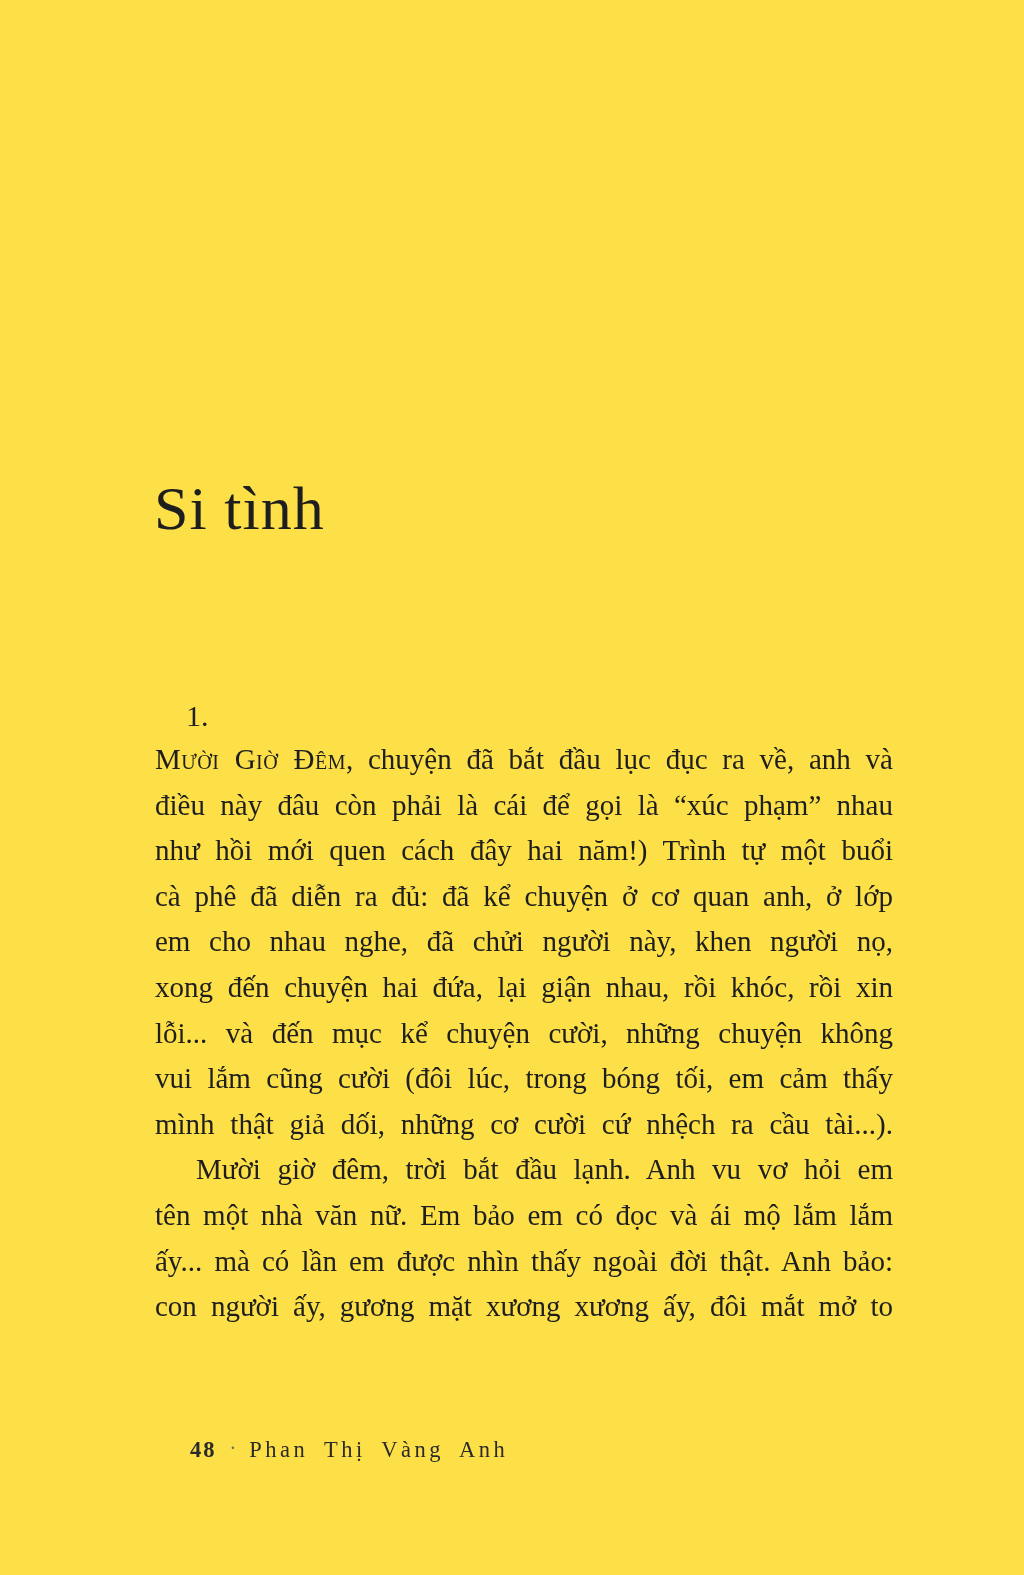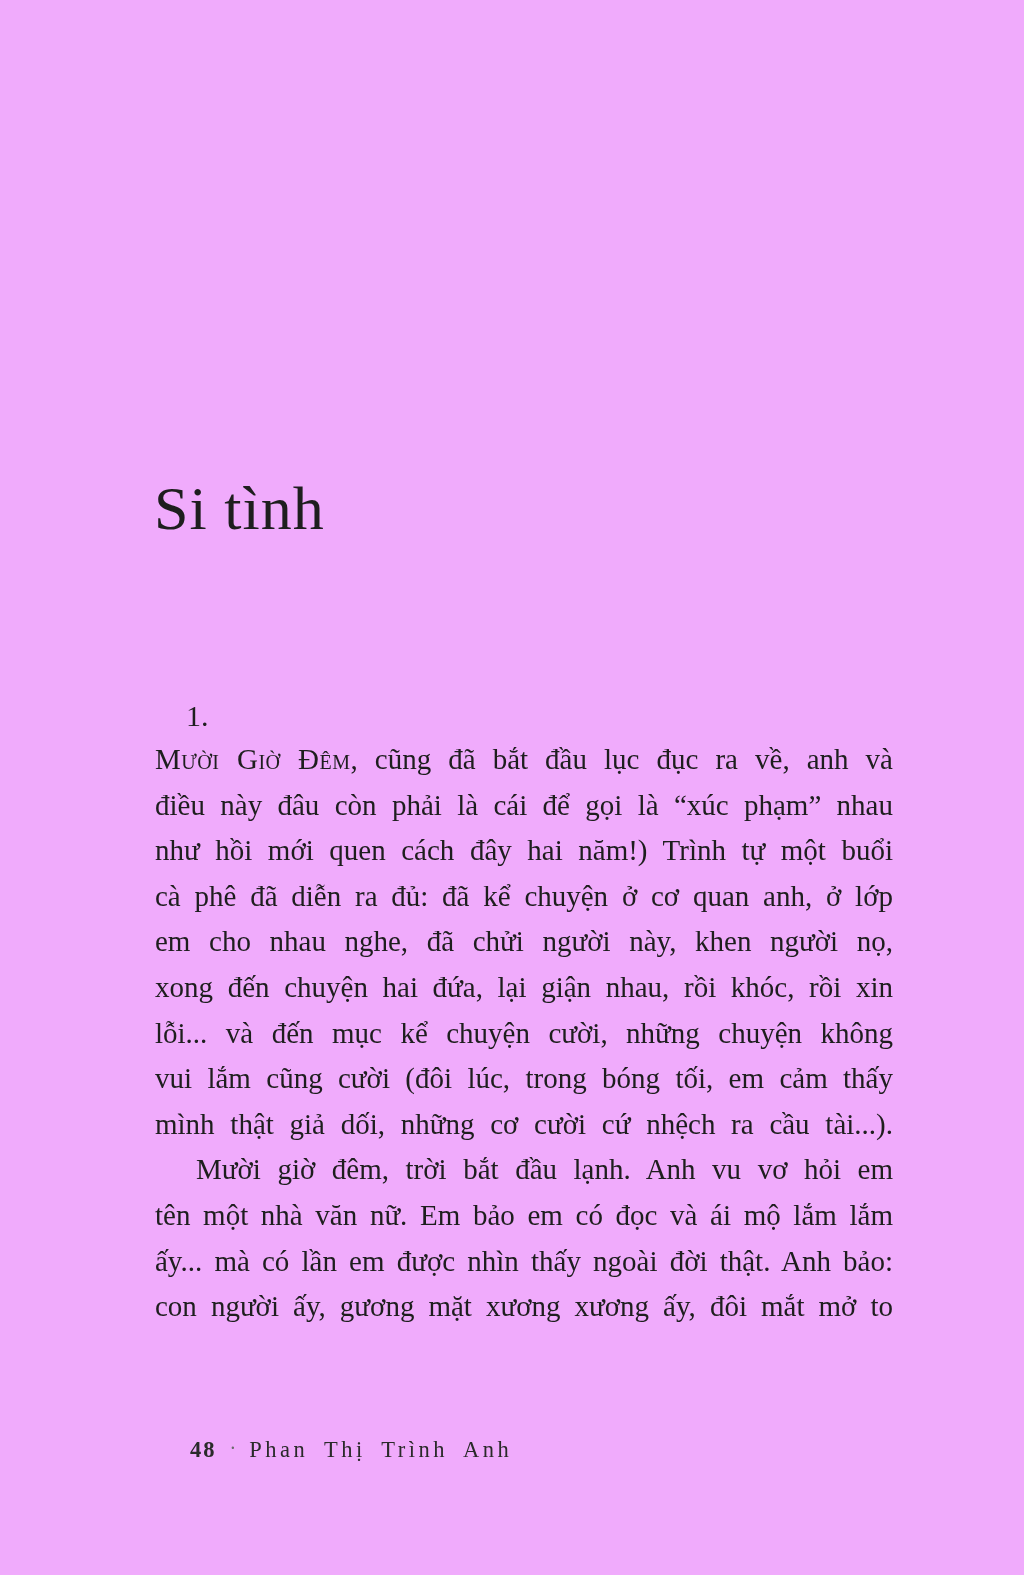--- a/index.html
+++ b/index.html
@@ -4,21 +4,21 @@
 <style>
   html, body {
     margin: 0;
     padding: 0;
     background: #ffffff;
   }
   .page {
     position: relative;
     width: 1024px;
     height: 1575px;
-    background: #f0abfc;
+    background: #fde047;
     font-family: "Liberation Serif", "DejaVu Serif", serif;
     color: #1e1e1e;
     overflow: hidden;
   }
   .chapter-title {
     position: absolute;
     left: 154px;
     top: 474px;
     margin: 0;
     font-size: 62px;
@@ -84,35 +84,35 @@
 <body>
 
 <div class="page">
 
   <h1 class="chapter-title">Si tình</h1>
 
   <div class="section-number">1.</div>
 
   <div class="body-text">
 
-    <div class="line"><span class="smallcaps">Mười Giờ Đêm</span><span>, cũng đã bắt đầu lục đục ra về, anh và</span></div>
+    <div class="line"><span class="smallcaps">Mười Giờ Đêm</span><span>, chuyện đã bắt đầu lục đục ra về, anh và</span></div>
 
     <div class="line">điều này đâu còn phải là cái để gọi là “xúc phạm” nhau</div>
     <div class="line">như hồi mới quen cách đây hai năm!) Trình tự một buổi</div>
     <div class="line">cà phê đã diễn ra đủ: đã kể chuyện ở cơ quan anh, ở lớp</div>
     <div class="line">em cho nhau nghe, đã chửi người này, khen người nọ,</div>
     <div class="line">xong đến chuyện hai đứa, lại giận nhau, rồi khóc, rồi xin</div>
     <div class="line">lỗi... và đến mục kể chuyện cười, những chuyện không</div>
     <div class="line">vui lắm cũng cười (đôi lúc, trong bóng tối, em cảm thấy</div>
     <div class="line">mình thật giả dối, những cơ cười cứ nhệch ra cầu tài...).</div>
 
     <div class="line indent">Mười giờ đêm, trời bắt đầu lạnh. Anh vu vơ hỏi em</div>
     <div class="line">tên một nhà văn nữ. Em bảo em có đọc và ái mộ lắm lắm</div>
     <div class="line">ấy... mà có lần em được nhìn thấy ngoài đời thật. Anh bảo:</div>
     <div class="line">con người ấy, gương mặt xương xương ấy, đôi mắt mở to</div>
 
   </div>
 
   <div class="footer">
-    <span class="page-number">48</span><span class="footer-sep">·</span><span class="author-name">Phan Thị Trình Anh</span>
+    <span class="page-number">48</span><span class="footer-sep">·</span><span class="author-name">Phan Thị Vàng Anh</span>
   </div>
 
 </div>
 
 </body></html>

